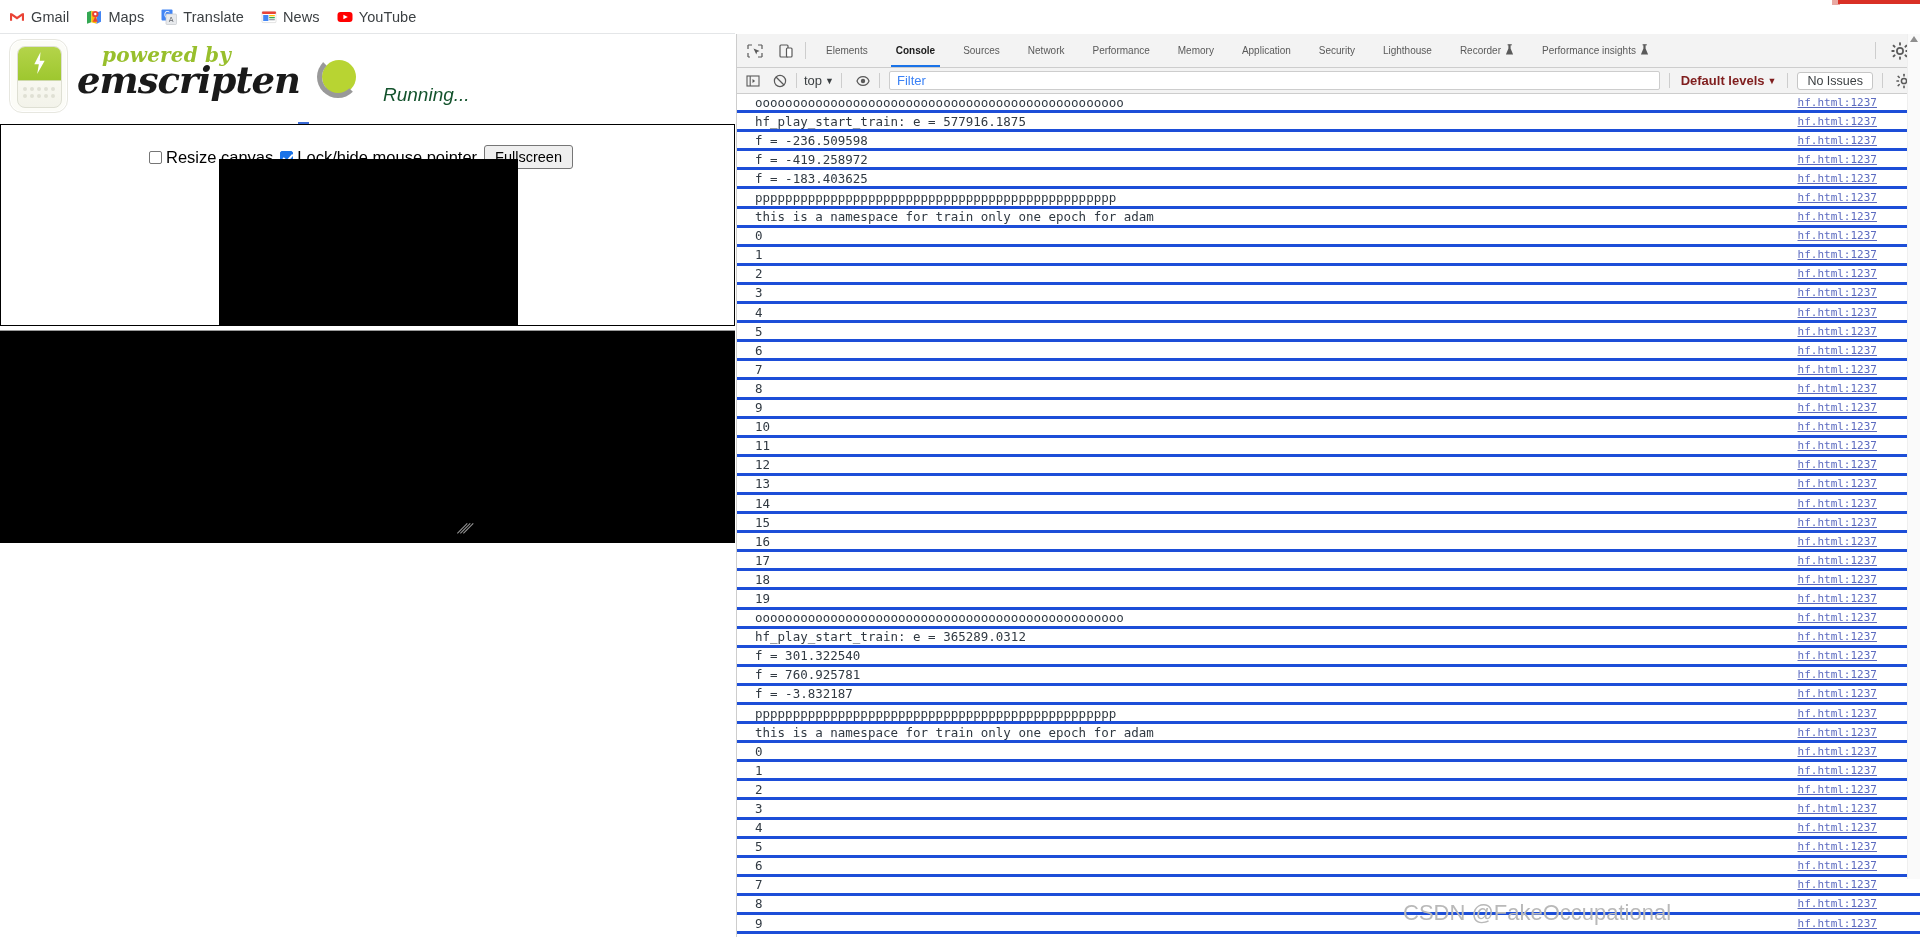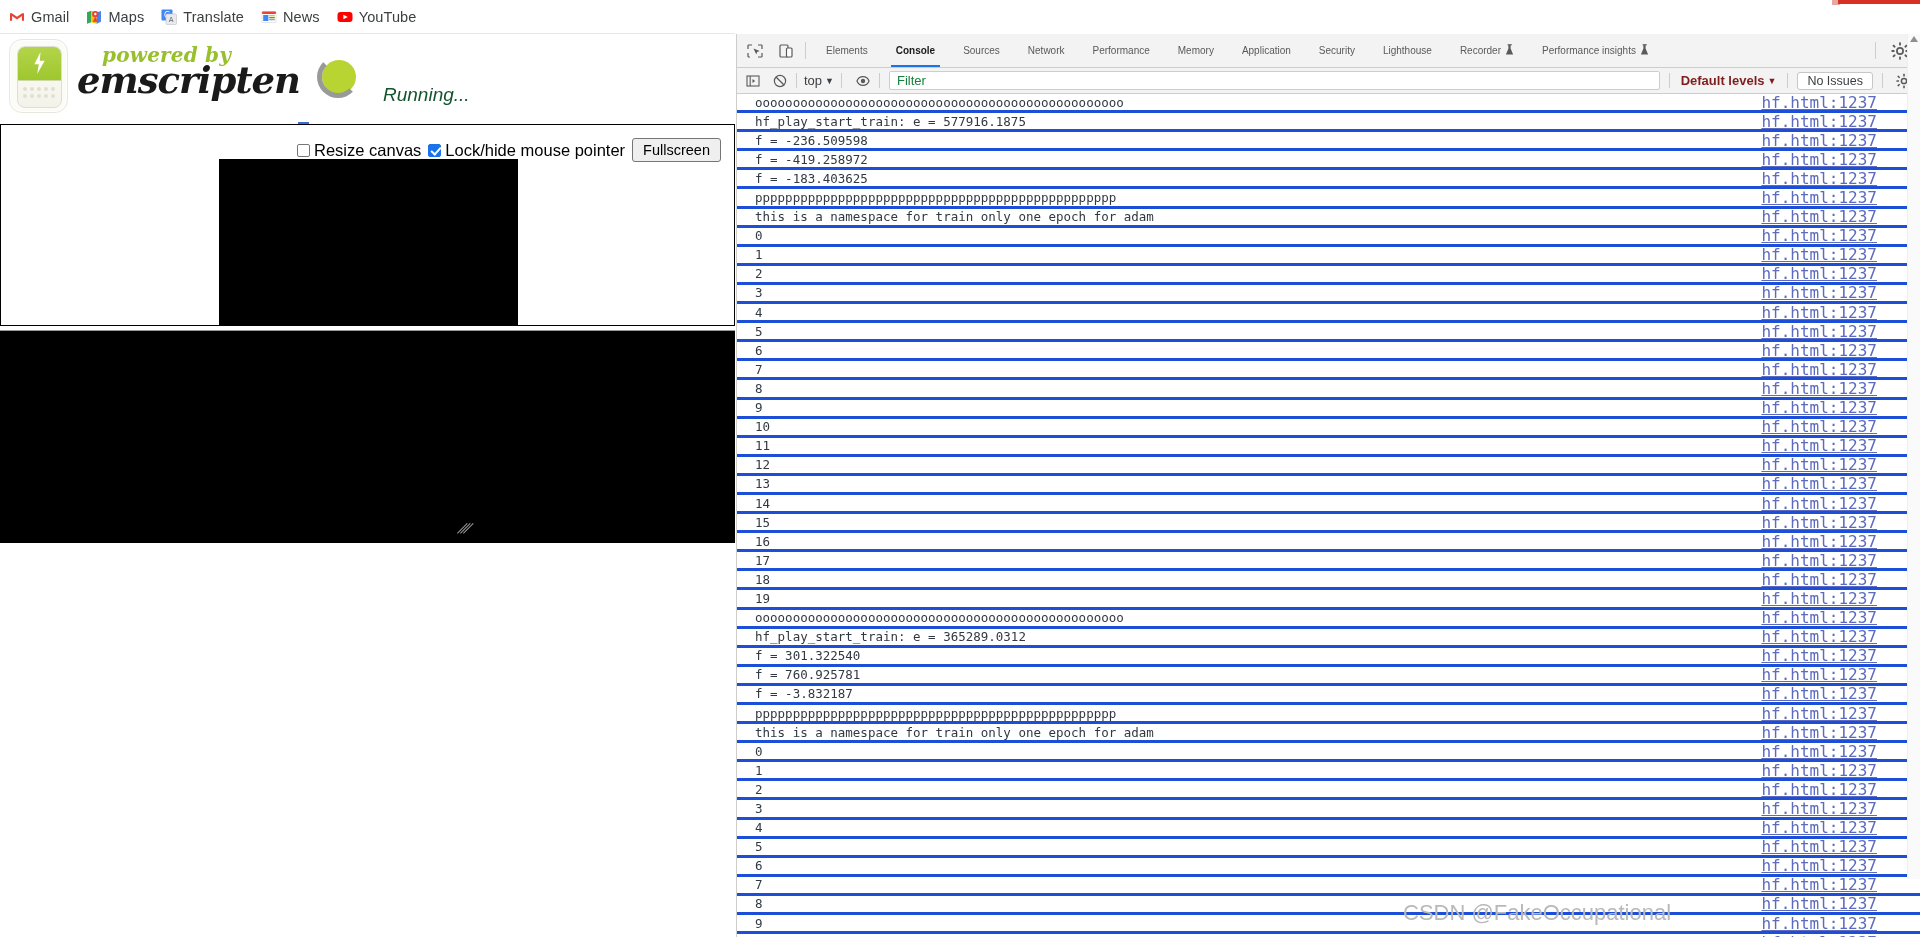--- a/index.html
+++ b/index.html
@@ -75,22 +75,22 @@
     position:absolute;left:383px;top:50px;font-size:19px;color:#14532d;font-style:italic;
   }
   .blue-dash{position:absolute;left:298px;top:88px;width:11px;height:2px;background:#3b6bd6;}
 
   
   .out-panel{
     position:absolute;left:0;top:124px;width:735px;height:202px;
     background:#fff;border:1px solid #000;box-sizing:border-box;
   }
   .ctrls{
-    position:absolute;left:0;top:8px;width:735px;height:34px;
-    display:flex;align-items:center;justify-content:flex-end;padding-right:15px;box-sizing:border-box;
+    position:absolute;left:0;top:15px;width:735px;height:34px;
+    display:flex;align-items:center;justify-content:center;padding-right:15px;box-sizing:border-box;
   }
   .ctrls label{display:inline-flex;align-items:center;font-size:16.5px;color:#000;margin-right:7px;}
   .cb{
     width:13px;height:13px;margin:0 4px 0 0;box-sizing:border-box;
     border:1px solid #767676;border-radius:2px;background:#fff;display:inline-block;position:relative;flex:0 0 13px;
   }
   .cb.on{background:#1a73e8;border-color:#1a73e8;}
   .cb.on:after{
     content:"";position:absolute;left:3.5px;top:0.5px;width:4px;height:8px;
     border:solid #fff;border-width:0 2px 2px 0;transform:rotate(42deg);
@@ -139,42 +139,42 @@
   .dt-filterbar{
     position:relative;height:25px;background:#f3f3f3;border-bottom:1px solid #cdcdcd;
     display:flex;align-items:center;font-size:13px;color:#5a5a5a;
   }
   .fb-ico{width:22px;height:20px;position:relative;margin-left:5px;cursor:pointer;flex:0 0 22px;}
   .fb-sep{width:1px;height:15px;background:#cdcdcd;margin:0 5px;flex:0 0 1px;}
   .ctx-sel{font-size:13px;color:#3c4043;padding:0 2px;cursor:pointer;white-space:nowrap;}
   .caret{display:inline-block;margin-left:3px;font-size:9px;vertical-align:1px;}
   .filter-input{
     flex:1;height:19px;margin:0 4px;background:#fff;border:1px solid #cdcdcd;border-radius:2px;
-    display:flex;align-items:center;padding-left:7px;box-sizing:border-box;color:#15803d;font-size:13px;
+    display:flex;align-items:center;padding-left:7px;box-sizing:border-box;color:#3b82f6;font-size:13px;
   }
   .lvl{white-space:nowrap;padding:0 6px;cursor:pointer;color:#7f1d1d;font-weight:bold;}
   .noissues{
     border:1px solid #c6c6c6;border-radius:3px;padding:1px 9px;background:#fff;color:#3c4043;
     font-size:12.5px;cursor:pointer;margin:0 4px;white-space:nowrap;
   }
 
   
   .console{
     position:relative;height:845px;overflow:hidden;background:#fff;
   }
   .row{
     position:relative;height:19.1px;border-bottom:3px solid #1d4ed8;
     display:flex;align-items:center;box-sizing:border-box;
   }
   .row .msg{
     font-family:"DejaVu Sans Mono","Liberation Mono",monospace;font-size:12.5px;color:#303942;
     white-space:pre;padding-left:18px;overflow:hidden;flex:1;
   }
   .row .src{
-    font-family:"DejaVu Sans Mono","Liberation Mono",monospace;font-size:16px;color:#5c6bc0;
+    font-family:"DejaVu Sans Mono","Liberation Mono",monospace;font-size:11px;color:#5c6bc0;
     text-decoration:underline;padding-right:43px;white-space:nowrap;cursor:pointer;
   }
   .scrollbar{
     position:absolute;right:0;top:0;width:12px;height:845px;background:#fafafa;border-left:1px solid #efefef;
   }
   .sb-up{position:absolute;top:2px;left:2px;width:0;height:0;border-left:4px solid transparent;border-right:4px solid transparent;border-bottom:6px solid #8f8f8f;}
   .sb-thumb{position:absolute;top:12px;left:2px;width:8px;height:0px;background:#c1c1c1;border-radius:4px;}
 
   
   .watermark{

